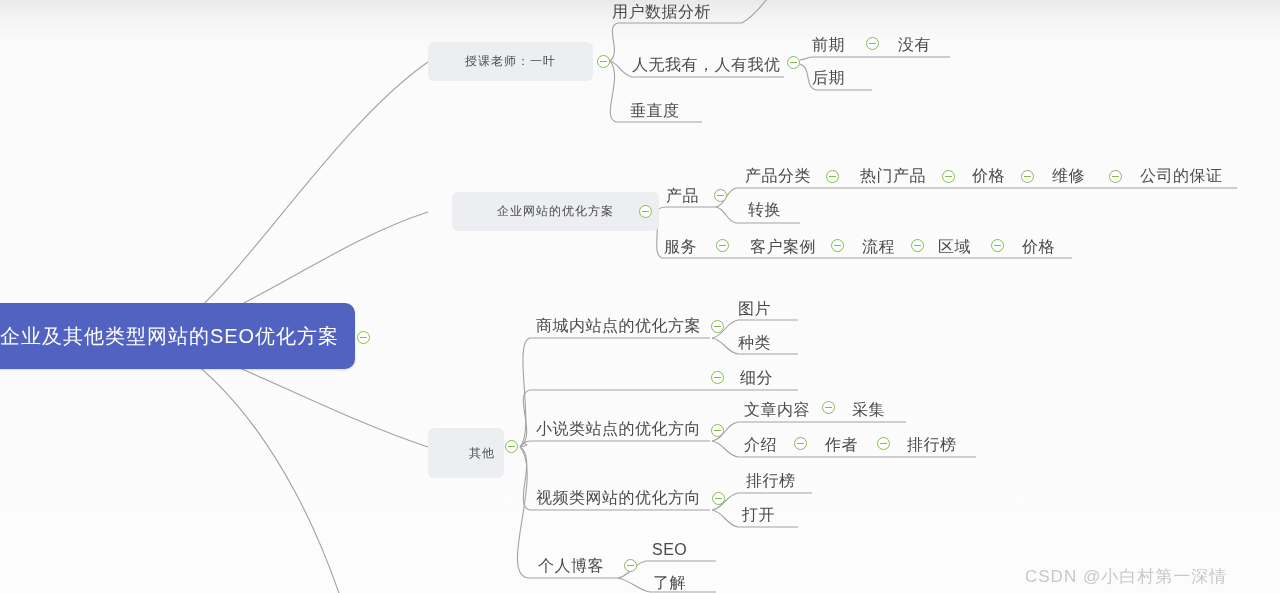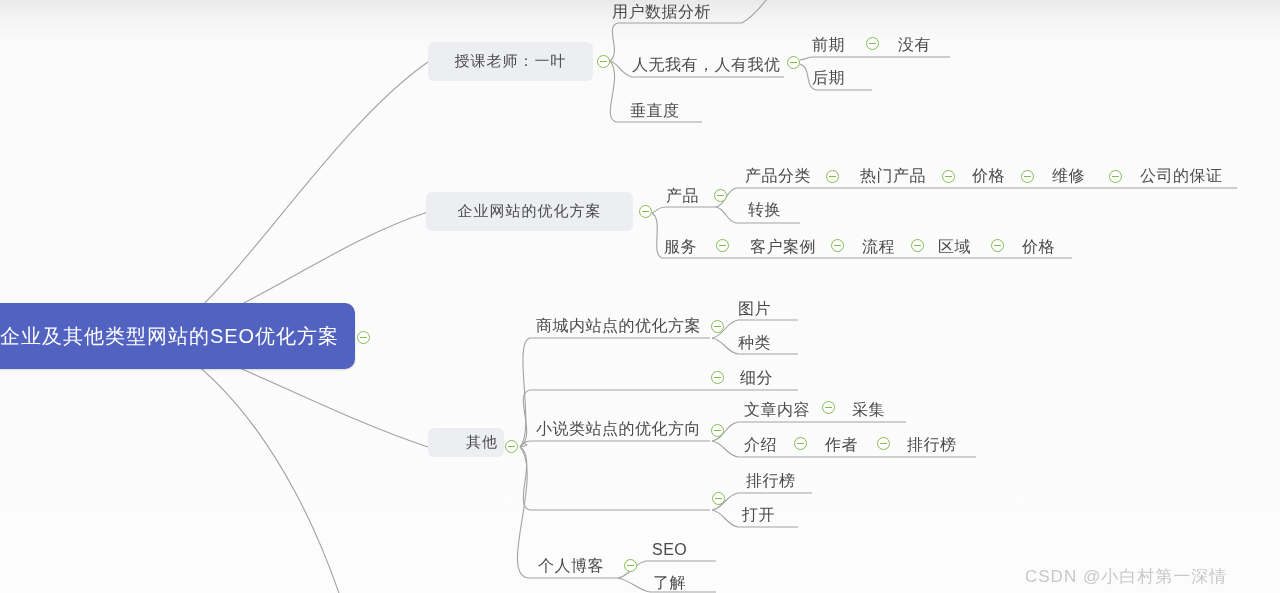--- a/index.html
+++ b/index.html
@@ -14,21 +14,21 @@
   svg.links path { fill:none; stroke:#a2a2a2; stroke-width:1.1; }
   .topic {
     position:absolute; z-index:2;
     font-size:16px; color:#4a4a4a; letter-spacing:0.5px;
     white-space:nowrap; line-height:19px;
   }
   .boxnode {
     position:absolute; z-index:2;
     background:#edeef2; border-radius:6px;
     display:flex; align-items:center; justify-content:center;
-    font-size:15px; color:#4b4b4b; letter-spacing:1px; white-space:nowrap;
+    font-size:12px; color:#4b4b4b; letter-spacing:1px; white-space:nowrap;
   }
   .rootnode {
     position:absolute; z-index:2;
     background:#5162c0; border-radius:10px;
     display:flex; align-items:center; justify-content:center;
     font-size:20px; color:#ffffff; letter-spacing:1px; white-space:nowrap;
     box-shadow:0 1px 2px rgba(0,0,0,0.15);
   }
   .minus {
     position:absolute; z-index:3;
@@ -77,22 +77,22 @@
     <path d="M520,447 C538,458 512,507 530,510 H710"></path>
     <path d="M712,510 C724,508 726,495 738,493 H812"></path>
     <path d="M712,510 C724,512 726,525 738,527 H798"></path>
     <path d="M520,447 C544,475 498,574 528,578 H618"></path>
     <path d="M618,578 C630,576 634,563 646,561 H716"></path>
     <path d="M618,578 C632,581 638,590 650,592 H716"></path>
   </svg>
 
   <div class="rootnode" style="left:-16px;top:303px;width:371px;height:66px;">企业及其他类型网站的SEO优化方案</div>
   <div class="boxnode" style="left:428px;top:42px;width:165px;height:39px;">授课老师：一叶</div>
-  <div class="boxnode" style="left:426px;top:192px;width:207px;height:39px;text-align:center;">企业网站的优化方案</div>
-  <div class="boxnode" style="left:428px;top:428px;width:76px;height:29px;padding-left:32px;">其他</div>
+  <div class="boxnode" style="left:452px;top:192px;width:207px;height:39px;text-align:center;">企业网站的优化方案</div>
+  <div class="boxnode" style="left:428px;top:428px;width:76px;height:50px;padding-left:32px;">其他</div>
 
   <div class="topic" style="left:612px;top:2px;width:130px;">用户数据分析</div>
   <div class="topic" style="left:632px;top:55px;width:150px;">人无我有，人有我优</div>
   <div class="topic" style="left:812px;top:35px;width:50px;">前期</div>
   <div class="topic" style="left:898px;top:35px;width:50px;">没有</div>
   <div class="topic" style="left:812px;top:68px;width:50px;">后期</div>
   <div class="topic" style="left:630px;top:101px;width:70px;">垂直度</div>
 
   <div class="topic" style="left:666px;top:186px;width:46px;">产品</div>
   <div class="topic" style="left:745px;top:166px;width:70px;">产品分类</div>
@@ -110,20 +110,21 @@
   <div class="topic" style="left:536px;top:316px;width:172px;">商城内站点的优化方案</div>
   <div class="topic" style="left:738px;top:299px;width:50px;">图片</div>
   <div class="topic" style="left:738px;top:333px;width:50px;">种类</div>
   <div class="topic" style="left:740px;top:368px;width:50px;">细分</div>
   <div class="topic" style="left:536px;top:419px;width:172px;">小说类站点的优化方向</div>
   <div class="topic" style="left:744px;top:400px;width:72px;">文章内容</div>
   <div class="topic" style="left:852px;top:400px;width:46px;">采集</div>
   <div class="topic" style="left:744px;top:435px;width:40px;">介绍</div>
   <div class="topic" style="left:825px;top:435px;width:40px;">作者</div>
   <div class="topic" style="left:907px;top:435px;width:56px;">排行榜</div>
+  <div class="topic" style="left:536px;top:488px;width:172px;">视频类网站的优化方向</div>
   <div class="topic" style="left:746px;top:471px;width:56px;">排行榜</div>
   <div class="topic" style="left:742px;top:505px;width:46px;">打开</div>
   <div class="topic" style="left:538px;top:556px;width:80px;">个人博客</div>
   <div class="topic" style="left:652px;top:540px;width:50px;">SEO</div>
   <div class="topic" style="left:653px;top:573px;width:50px;">了解</div>
 
   <span class="minus" style="left:357px;top:331px;">
       <i></i>
     </span>
   <span class="minus" style="left:597px;top:55px;">

